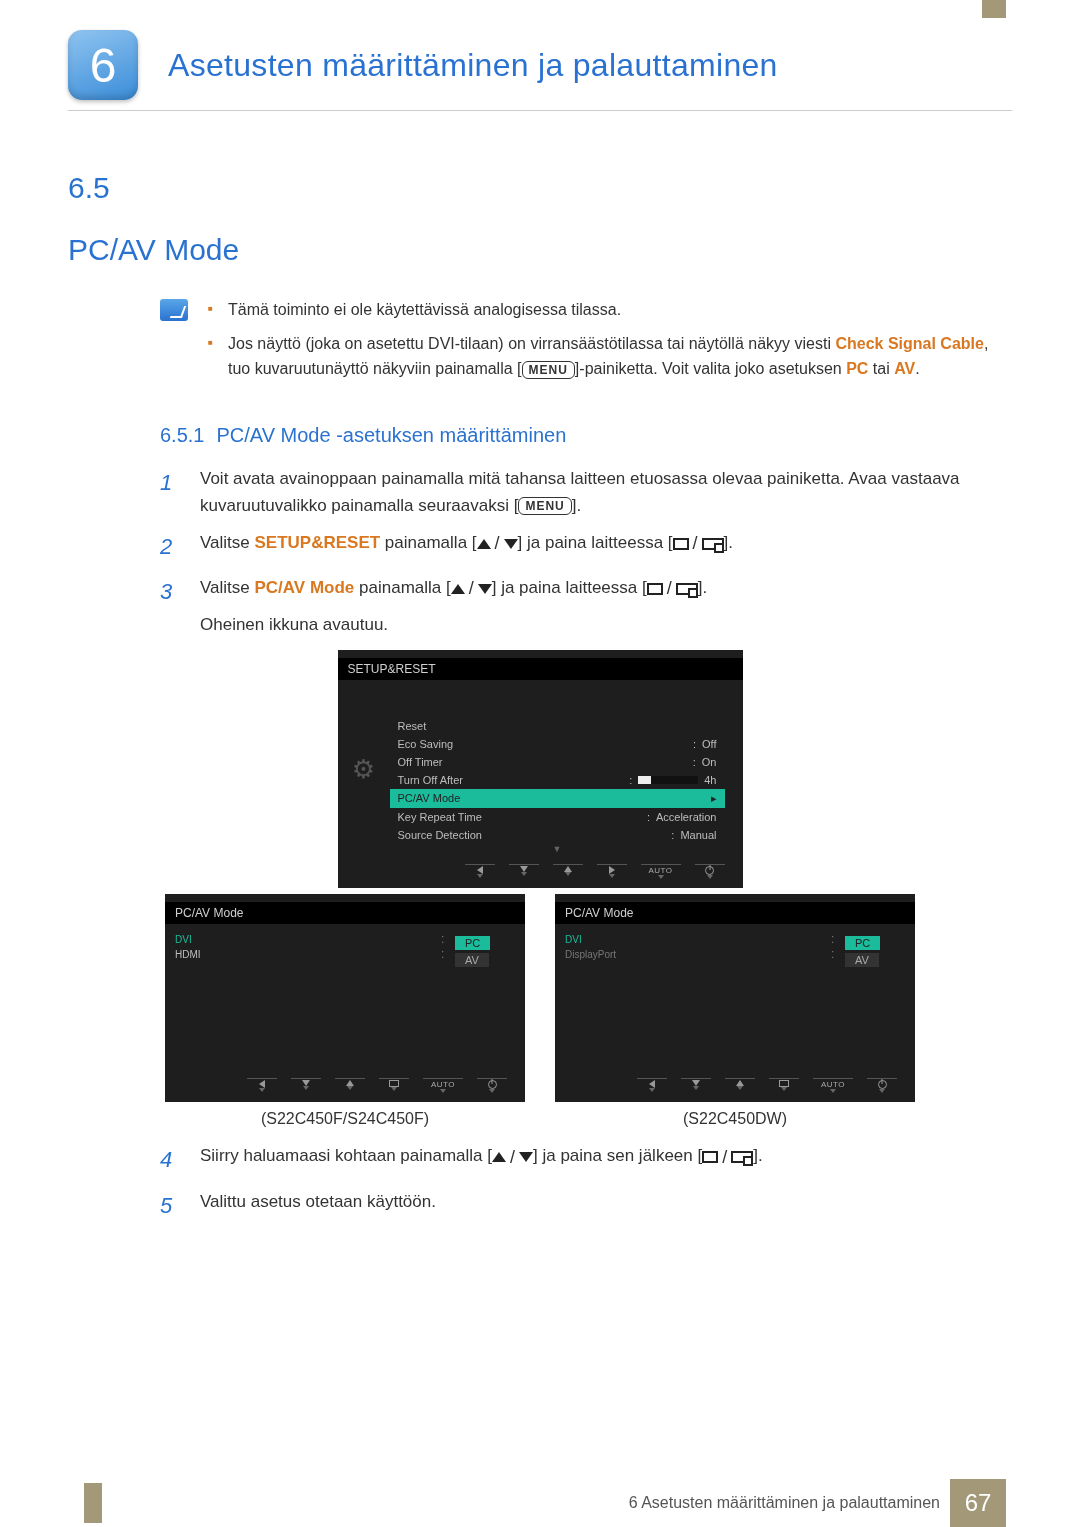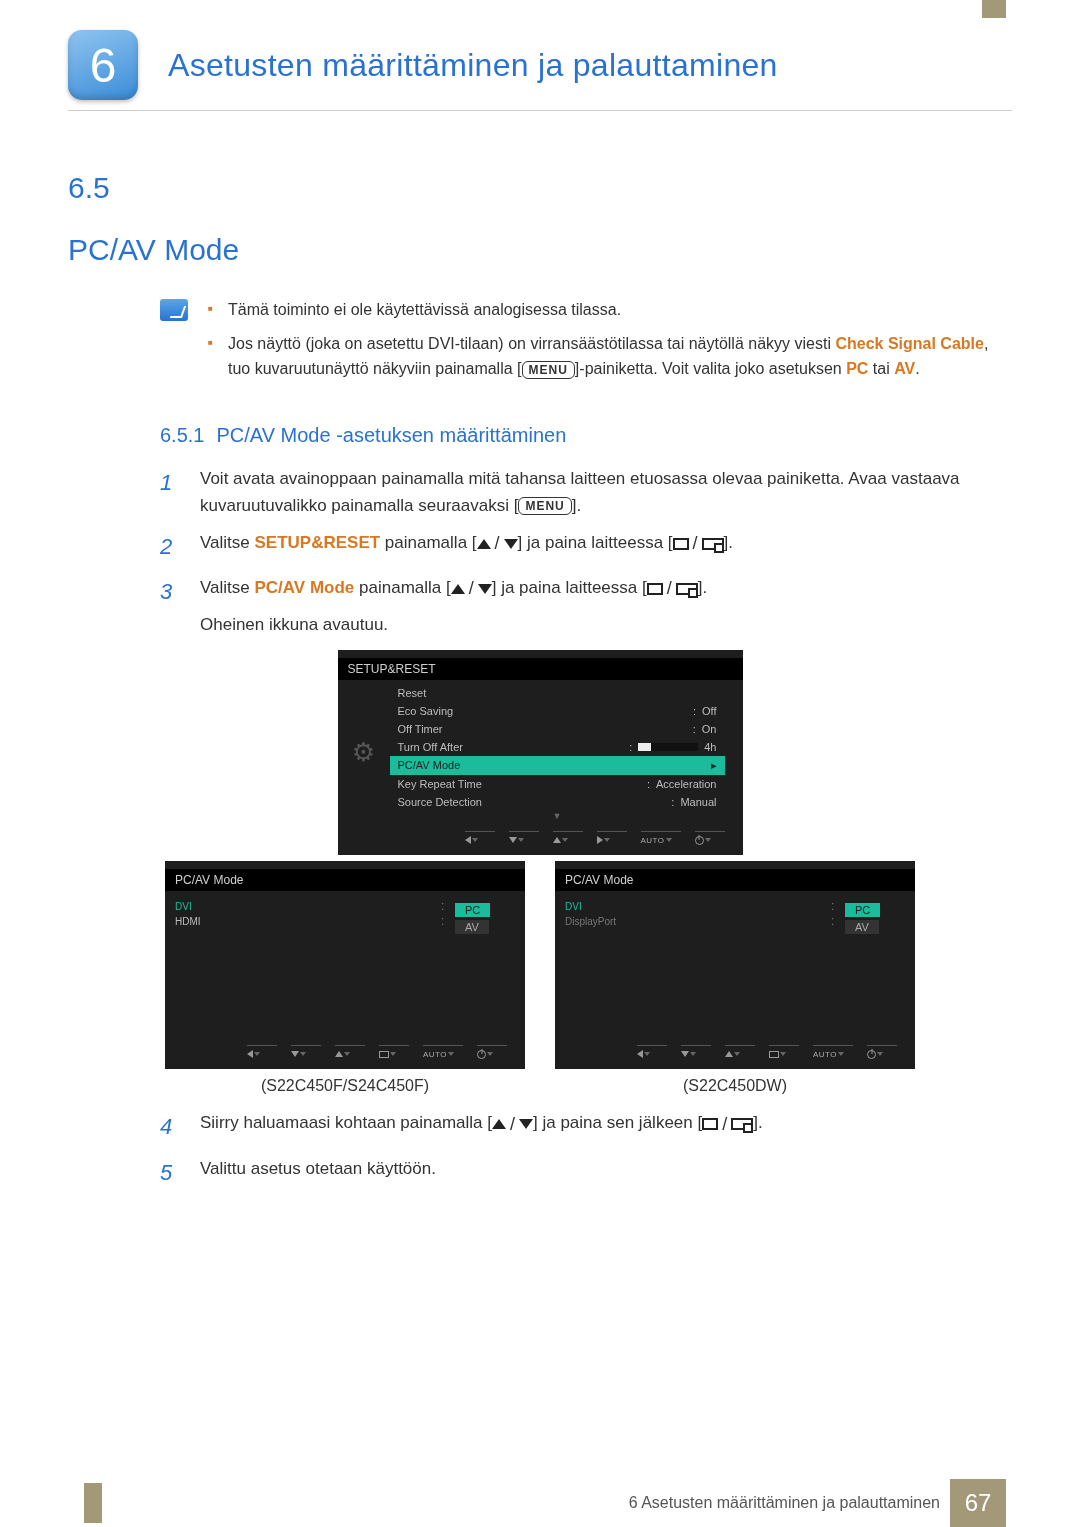--- a/index.html
+++ b/index.html
@@ -28,28 +28,28 @@
   .tri-up { border-bottom:10px solid #222; }
   .tri-down { border-top:10px solid #222; }
   .slash { font-size:18px; }
   .sq { width:16px;height:12px;border:2px solid #222;display:inline-block; }
   .sq-line { width:22px;height:12px;border:2px solid #222;display:inline-block;position:relative; }
   .sq-line::after{content:"";position:absolute;right:-2px;top:3px;width:6px;height:6px;border:2px solid #222; background:#fff;}
   .osd-panel { background:#1e1e1e; color:#bdbdbd; font-size:12px; padding:8px 0 2px 0; width:405px; margin: 12px auto 6px; }
   .osd-header{ background:#000; padding:4px 10px; font-size:12px; color:#d0d0d0; margin-bottom:4px; }
   .osd-body{ display:flex; }
   .osd-gear{ width:52px; display:flex; align-items:center; justify-content:center; color:#555; font-size:26px; }
-  .osd-list{ flex:1; padding-right:18px; }
+  .osd-list{ flex:1; padding-right:18px;margin-top:33px; }
   .osd-row{ display:flex; justify-content:space-between; padding:3px 8px; font-size:11px; }
   .osd-row.sel{ background:#1abc9c; color:#222; }
   .osd-row .v{ display:flex; align-items:center; gap:6px; }
   .bar { width:60px;height:8px;background:#111;display:inline-block;position:relative; }
   .bar::after{content:"";position:absolute;left:0;top:0;height:100%;width:22%;background:#eee;}
   .osd-nav{ display:flex; justify-content:flex-end; gap:14px; padding:6px 18px 6px; margin-top:4px; }
-  .nav-cell{ width:30px;height:16px;border-top:1px solid #555;display:flex;flex-direction:row;align-items:center;justify-content:flex-start;color:#aaa;font-size:8px; gap:1px; padding-top:1px;}
+  .nav-cell{ width:30px;height:16px;border-top:1px solid #555;display:flex;flex-direction:column;align-items:center;justify-content:flex-start;color:#aaa;font-size:8px; gap:1px; padding-top:1px;}
   .nav-cell.auto{ width:40px; font-size:8px; letter-spacing:.5px; }
   .stri-up,.stri-down,.stri-left,.stri-right{ width:0;height:0; }
   .stri-up{ border-left:4px solid transparent;border-right:4px solid transparent;border-bottom:6px solid #999; }
   .stri-down{ border-left:4px solid transparent;border-right:4px solid transparent;border-top:6px solid #999; }
   .stri-left{ border-top:4px solid transparent;border-bottom:4px solid transparent;border-right:6px solid #999; }
   .stri-right{ border-top:4px solid transparent;border-bottom:4px solid transparent;border-left:6px solid #999; }
   .pwr{ width:9px;height:9px;border:1px solid #999;border-radius:50%;position:relative; }
   .pwr::after{content:"";position:absolute;left:50%;top:-2px;width:1px;height:5px;background:#999;transform:translateX(-50%);}
   .nav-cell .sstri-down{ width:0;height:0;border-left:3px solid transparent;border-right:3px solid transparent;border-top:4px solid #666; margin-top:-1px;}
   .osd-pcav{ width:360px; background:#1e1e1e; color:#bdbdbd; font-size:12px; padding:8px 0 2px 0; }

